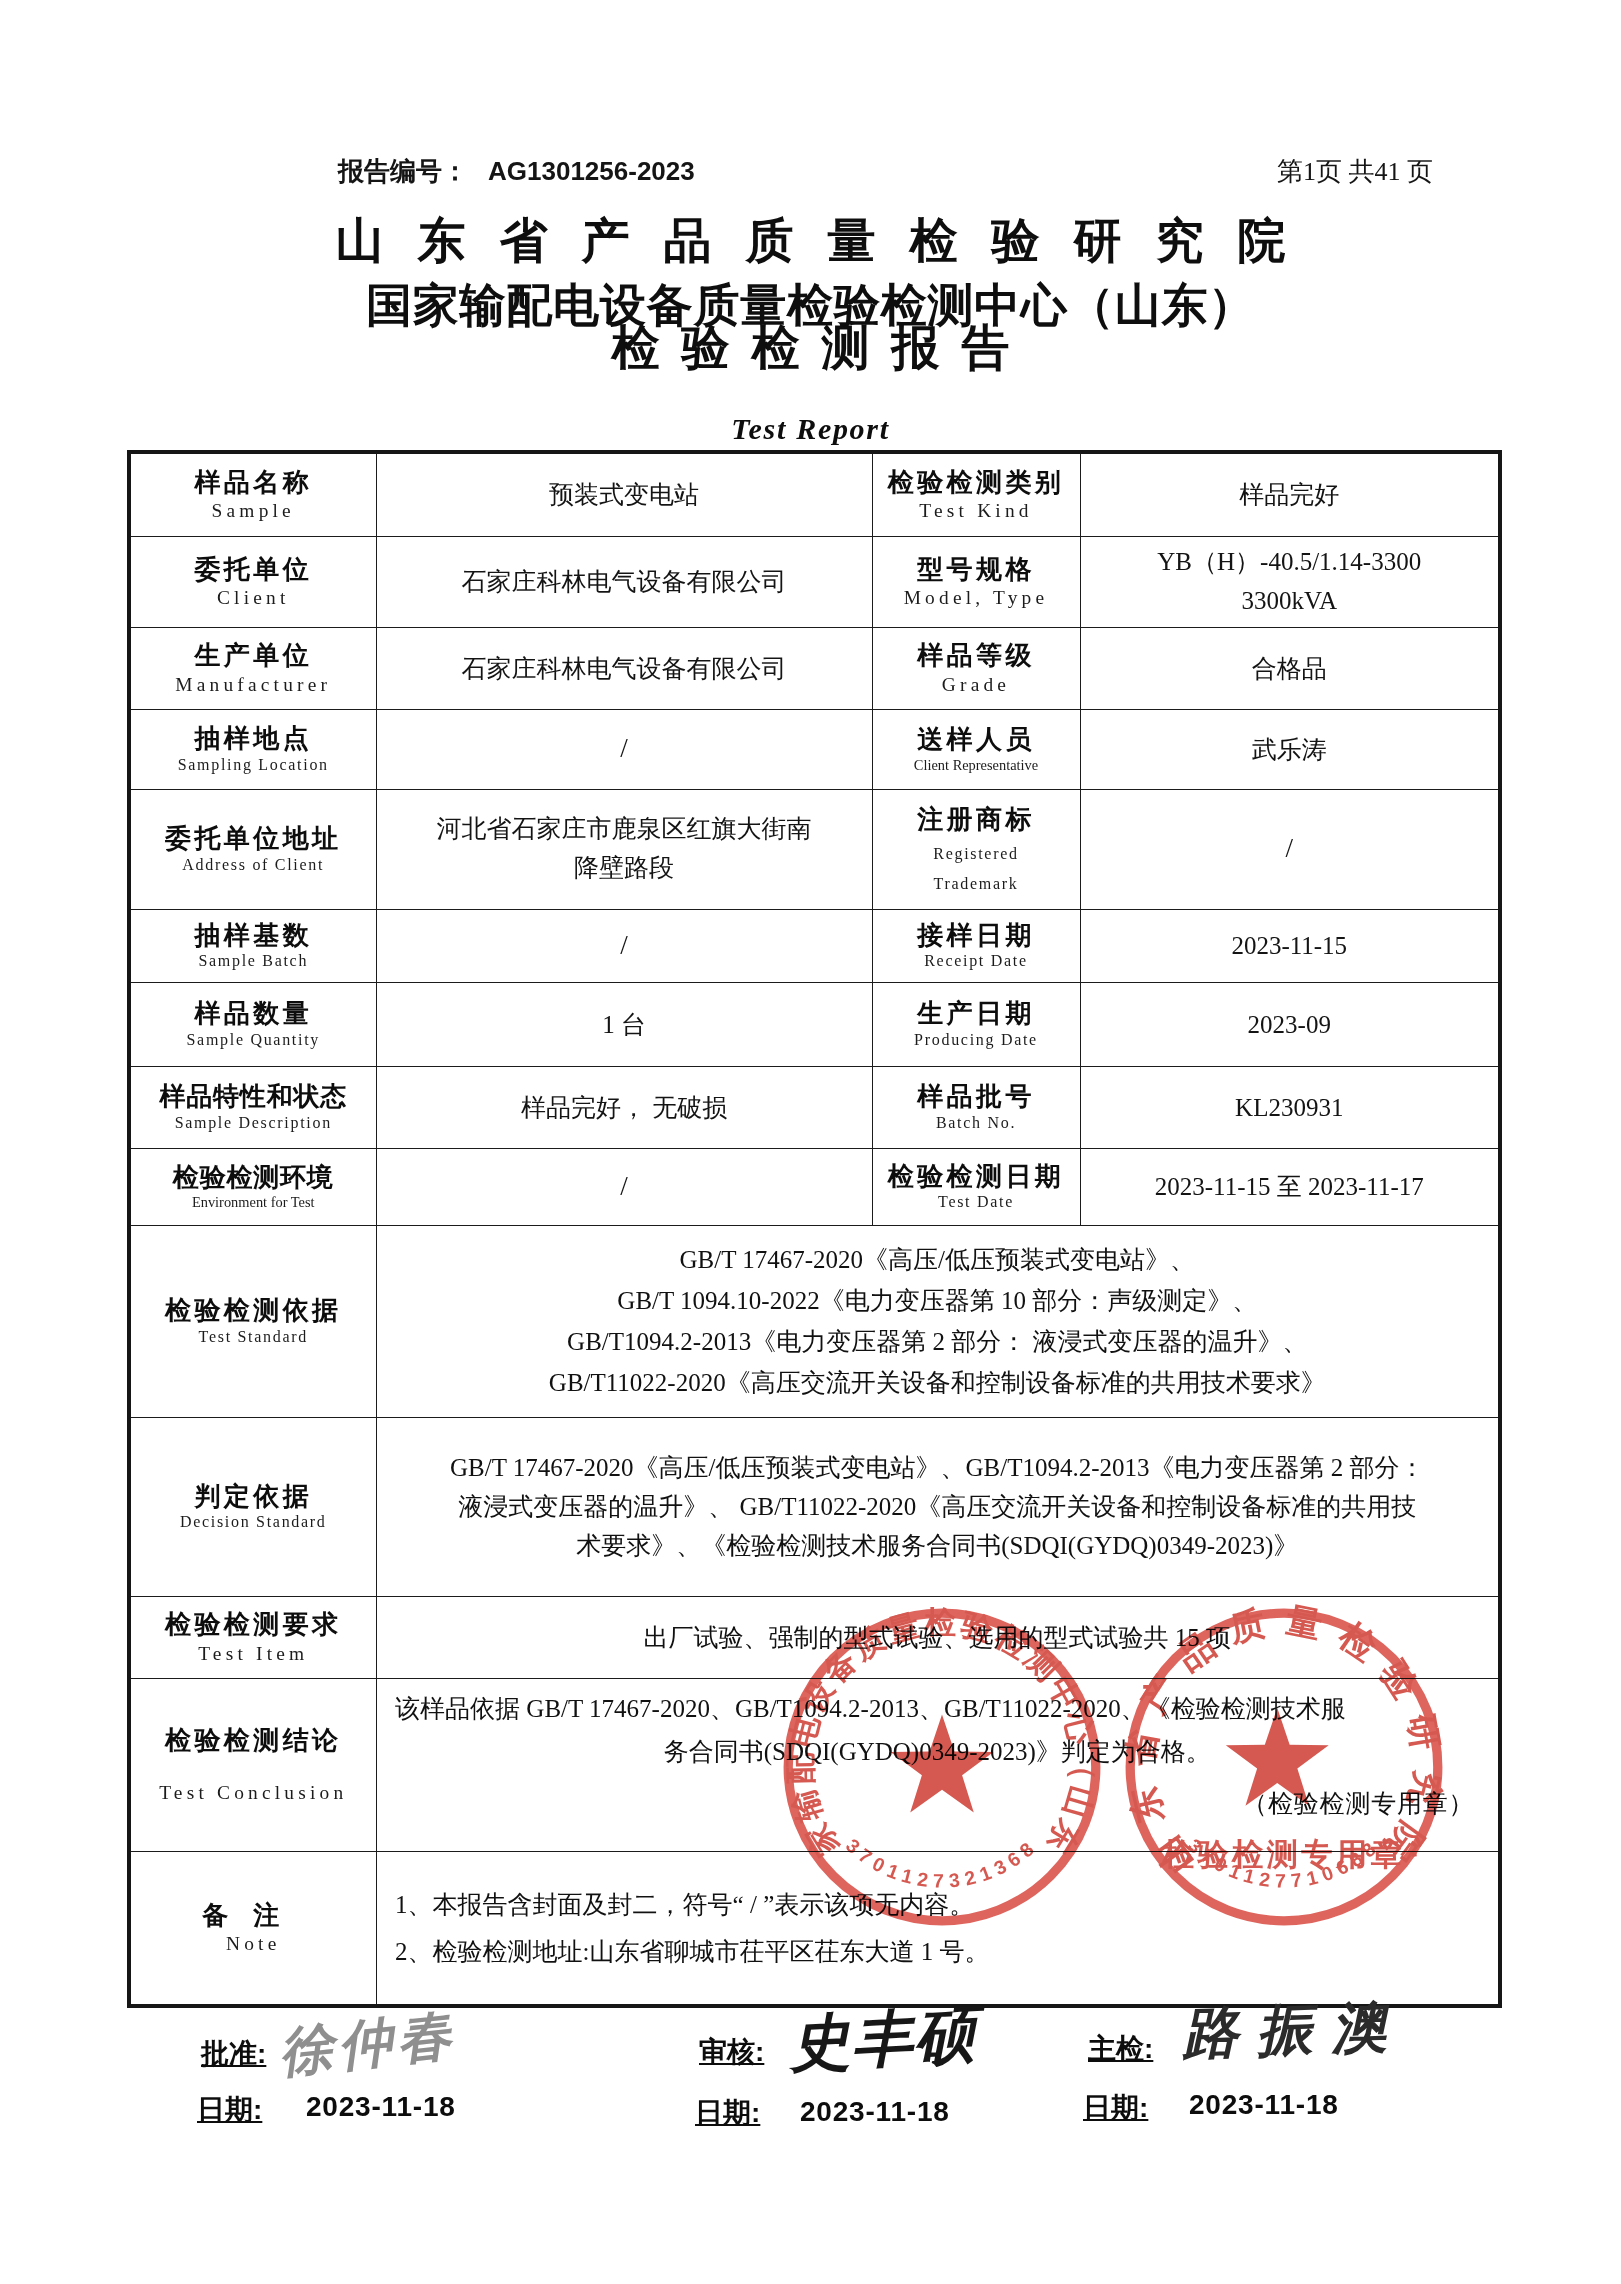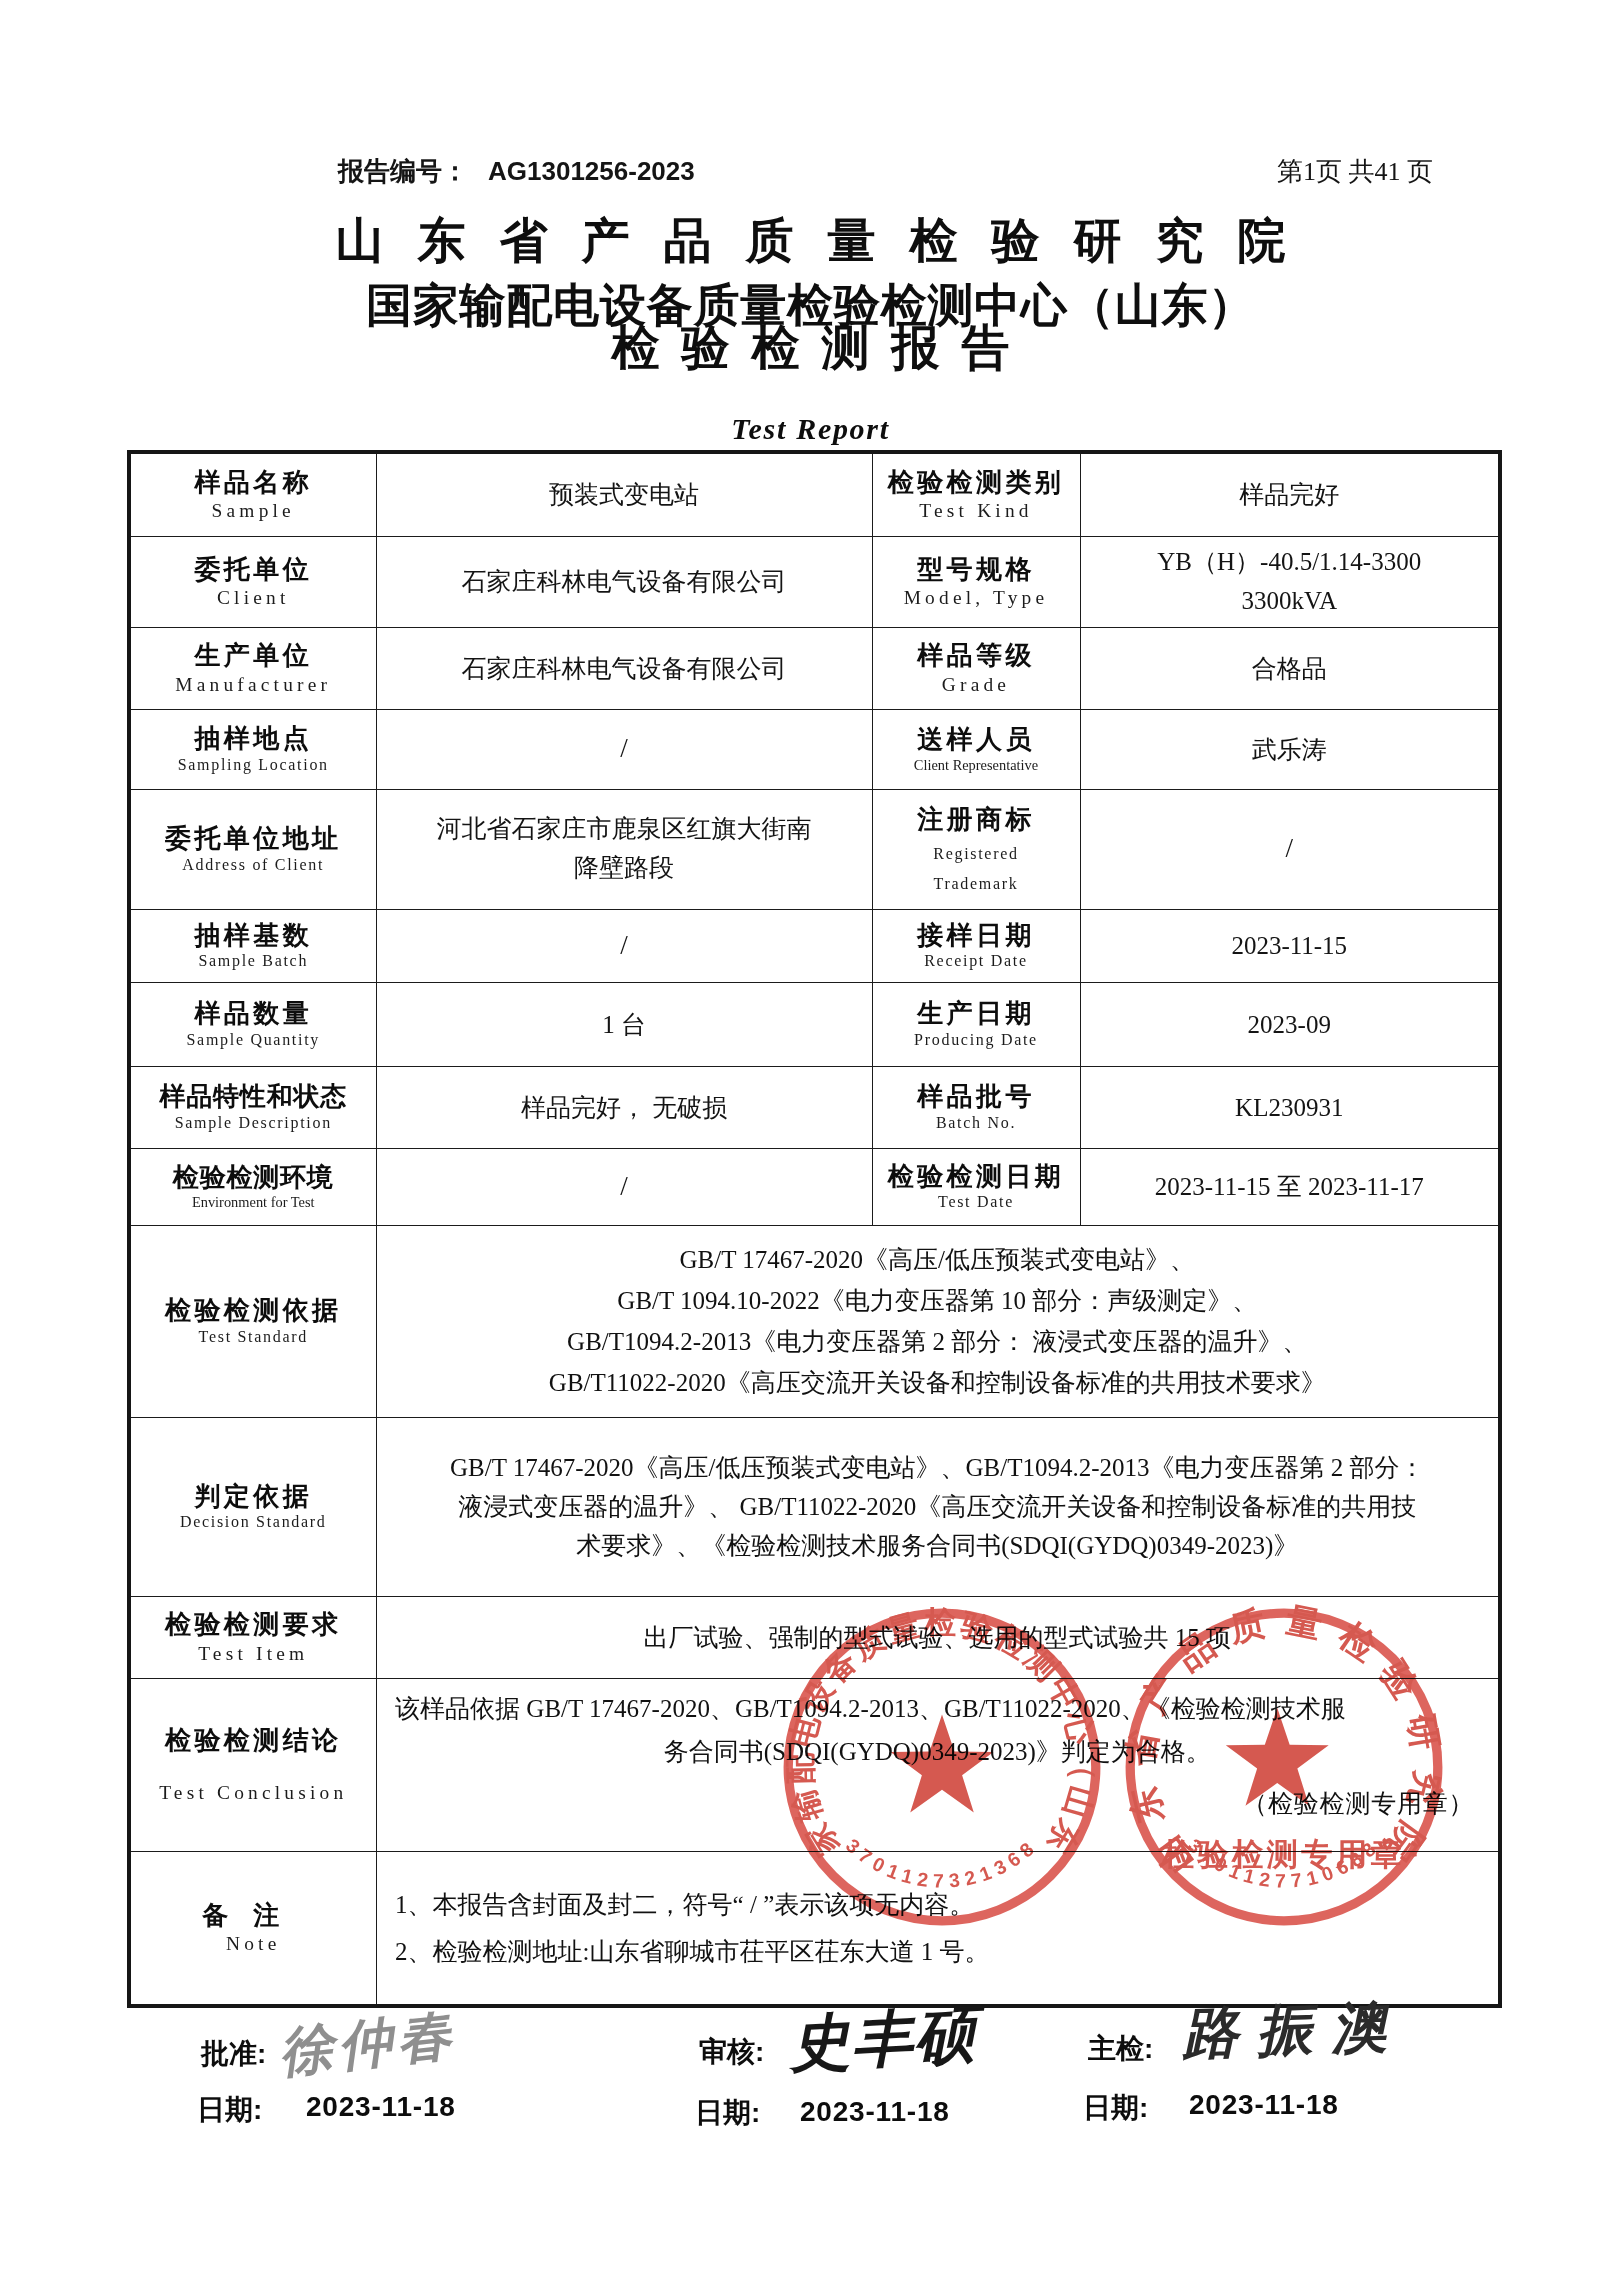--- a/index.html
+++ b/index.html
@@ -58,21 +58,21 @@
   .concl-l1 { font-size:25px; text-align:left; padding:13.5px 8.4px 0 18.6px; white-space:nowrap; }
   .concl-l2 { font-size:25px; padding-top:10px; white-space:nowrap; }
   .seal-note { position:absolute; right:23.6px; top:108px; font-size:25px; letter-spacing:0.8px; }
 
   .note-cell { vertical-align:middle !important; }
   .note-line { font-size:25px; text-align:left; padding-left:18.6px; line-height:47px; white-space:nowrap; }
   .note-lcn { letter-spacing:25px; text-indent:0; }
 
   
   .sig-label { font-family:"Liberation Sans","DejaVu Sans",sans-serif;
-    font-weight:bold; font-size:28px; color:#0d0d0d; white-space:nowrap; }
+    font-weight:bold; font-size:28px; color:#0d0d0d; white-space:nowrap;text-decoration:underline; }
   .sig-date  { font-family:"Liberation Sans","DejaVu Sans",sans-serif;
     font-weight:bold; font-size:28px; letter-spacing:0.8px; color:#0d0d0d; white-space:nowrap; }
   .signature { font-style:italic; font-weight:bold; white-space:nowrap;
     font-family:"DejaVu Serif","Liberation Serif",serif; }
   .sig-approve { font-size:54px; color:#8f8f8f; transform:rotate(-6deg); letter-spacing:5px; }
   .sig-review  { font-size:61px; color:#171717; transform:rotate(-3deg); letter-spacing:1.7px; }
   .sig-inspect { font-size:56px; color:#2b2b2b; transform:rotate(-2deg); letter-spacing:18.6px; }
 
   
   .stamp { position:absolute; width:338px; height:338px;

